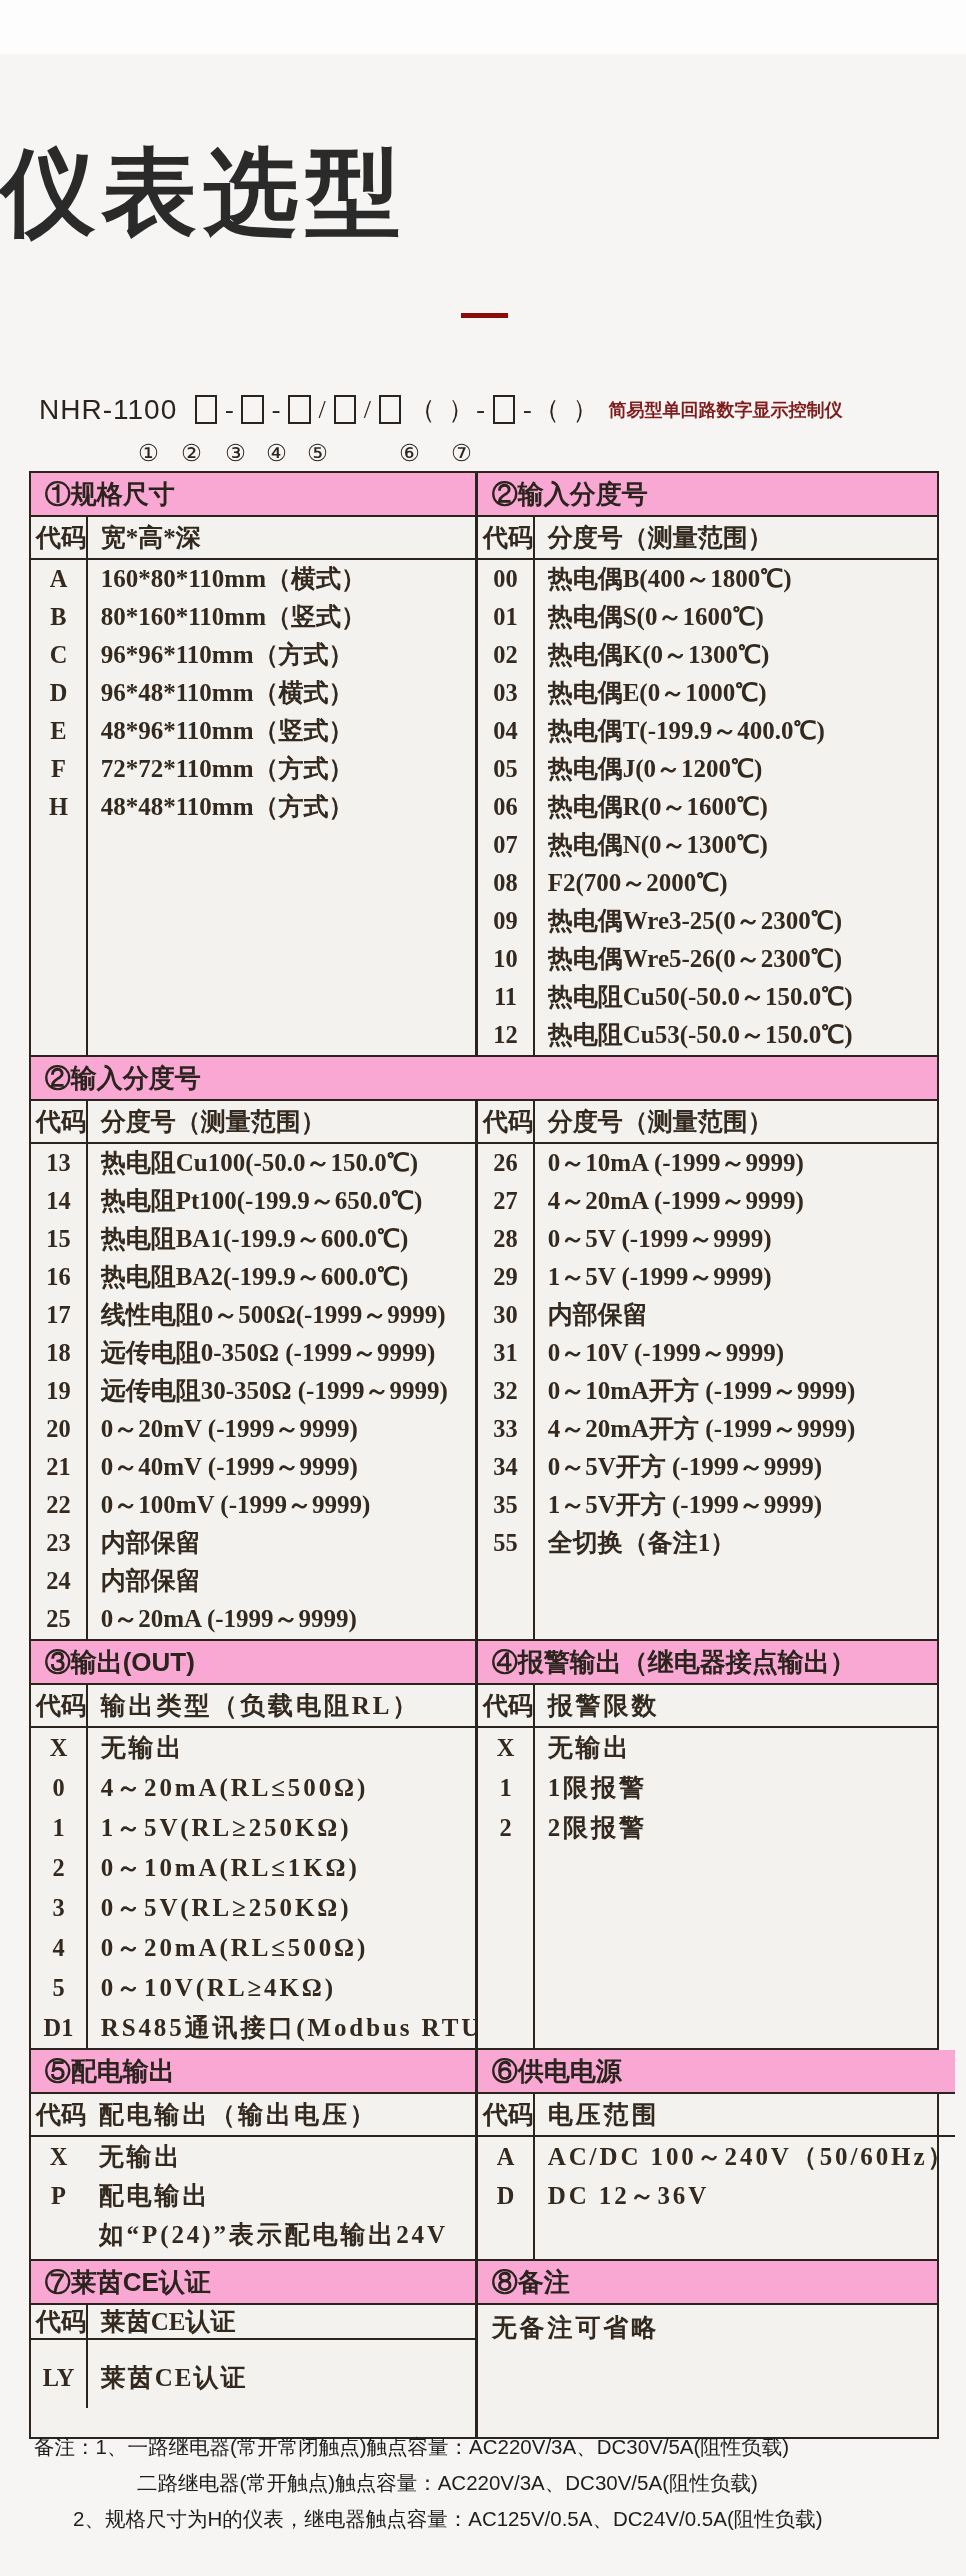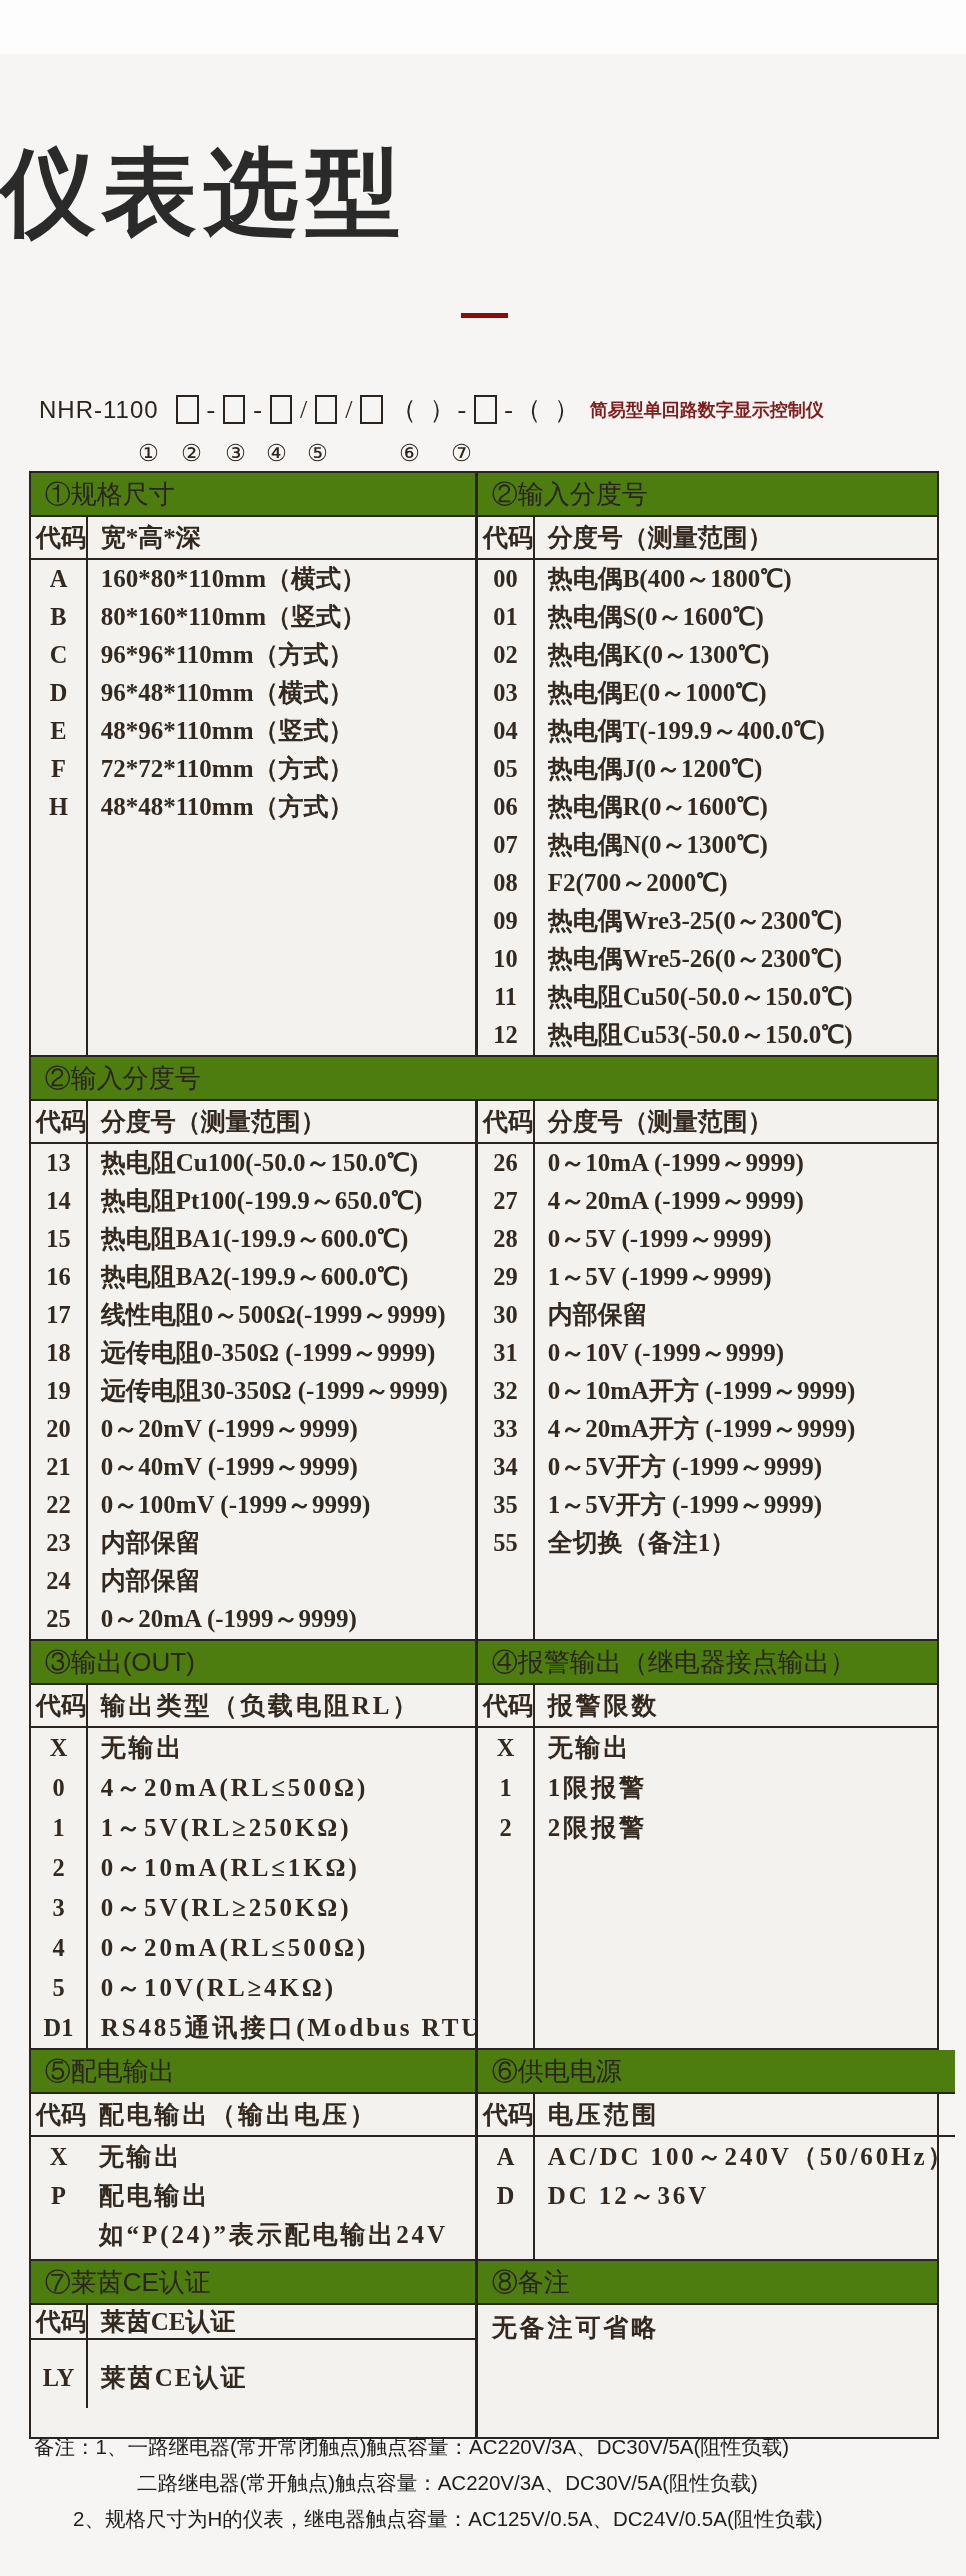--- a/index.html
+++ b/index.html
@@ -7,35 +7,35 @@
         font-family:"Liberation Serif",serif;color:#33291f;}
   .top-strip{position:absolute;top:0;left:0;width:966px;height:54px;background:#fdfdfd;}
   .page-title{position:absolute;top:143px;left:0;width:100%;text-align:left;
         font-family:"Liberation Sans",sans-serif;font-weight:900;font-size:95px;line-height:1.05;
         letter-spacing:6.8px;color:#2a2a2a;white-space:nowrap;}
   .accent-dash{position:absolute;top:313px;left:461px;width:47px;height:4.9px;background:#8b0b0b;}
 
   
   .model-line{position:absolute;top:386px;left:39px;width:913px;height:88px;color:#2b241e;white-space:nowrap;}
   .model-main{display:flex;align-items:center;height:47px;font-size:26px;}
-  .mp{font-family:"Liberation Sans",sans-serif;font-size:24px;letter-spacing:1px;margin-right:10.7px;text-align:center;}
+  .mp{font-family:"Liberation Sans",sans-serif;font-size:28px;letter-spacing:1px;margin-right:10.7px;text-align:center;}
   .mbox{width:18.5px;height:24.4px;border:2px solid #2b241e;margin:0 6.8px;flex:0 0 auto;background:transparent;}
   .msep{margin:0 1px;font-size:26px;}
   .mdesc{font-family:"Liberation Sans",sans-serif;font-weight:700;font-size:18px;margin-left:8.8px;color:#7f1d1d;}
   .mark{position:absolute;top:53px;width:25px;text-align:center;font-size:23.4px;color:#2b241e;}
   .mk1{left:97px}.mk2{left:140px}.mk3{left:184px}.mk4{left:225px}.mk5{left:266px}.mk6{left:358px}.mk7{left:410px}
 
   
   .sel-table{position:absolute;top:471px;left:29px;width:910px;border:2.9px solid #2b241e;
         background:#f3f2ef;box-sizing:border-box;}
   .tsec + .tsec{border-top:2.9px solid #2b241e;}
   .pair{display:grid;grid-template-columns:447px 1fr;}
   .half-l{border-right:3.9px solid #2b241e;}
-  .sec-title{height:42px;line-height:42px;background:#4d7c0f;border-bottom:2.9px solid #2b241e;
-        font-family:"Liberation Sans",sans-serif;font-weight:400;font-size:26px;color:#2b241e;
+  .sec-title{height:42px;line-height:42px;background:#f9a8d4;border-bottom:2.9px solid #2b241e;
+        font-family:"Liberation Sans",sans-serif;font-weight:700;font-size:26px;color:#2b241e;
         padding-left:13.7px;white-space:nowrap;overflow:hidden;}
   .pair .sec-title{margin:0;}
   .col-head{display:flex;height:41px;line-height:41px;border-bottom:2px solid #2b241e;
         font-weight:700;font-size:25px;white-space:nowrap;overflow:hidden;}
   .ch-code{width:55px;flex:0 0 auto;text-align:right;border-right:2px solid #2b241e;}
   .ch-desc{padding-left:12.7px;}
   .sec-body{display:flex;overflow:hidden;}
   .code-col{width:55px;flex:0 0 auto;text-align:center;border-right:2px solid #2b241e;font-size:24.4px;font-weight:600;}
   .desc-col{flex:1;padding-left:12.7px;overflow:hidden;font-size:25px;font-weight:600;}
   .row-line{white-space:nowrap;overflow:hidden;}

